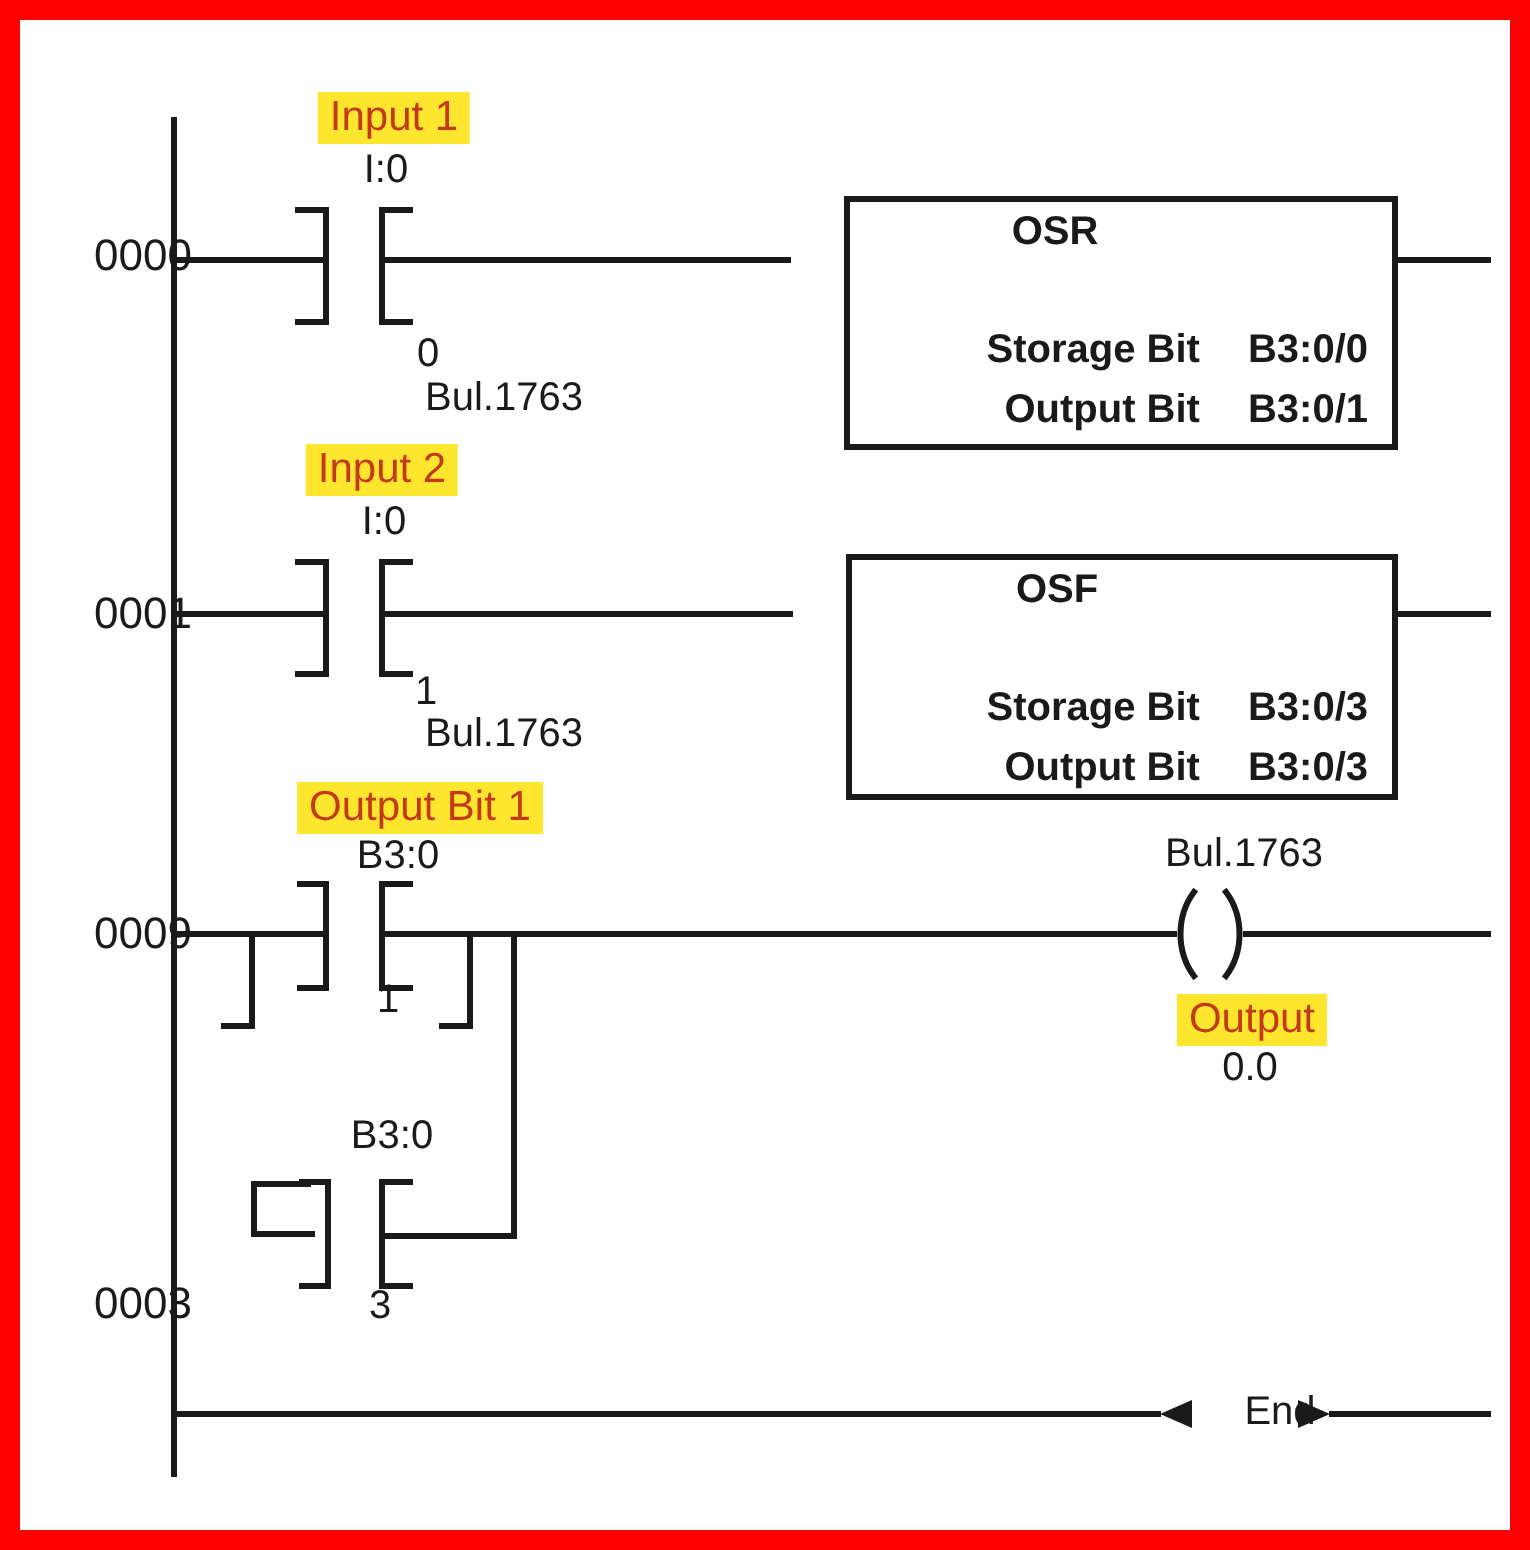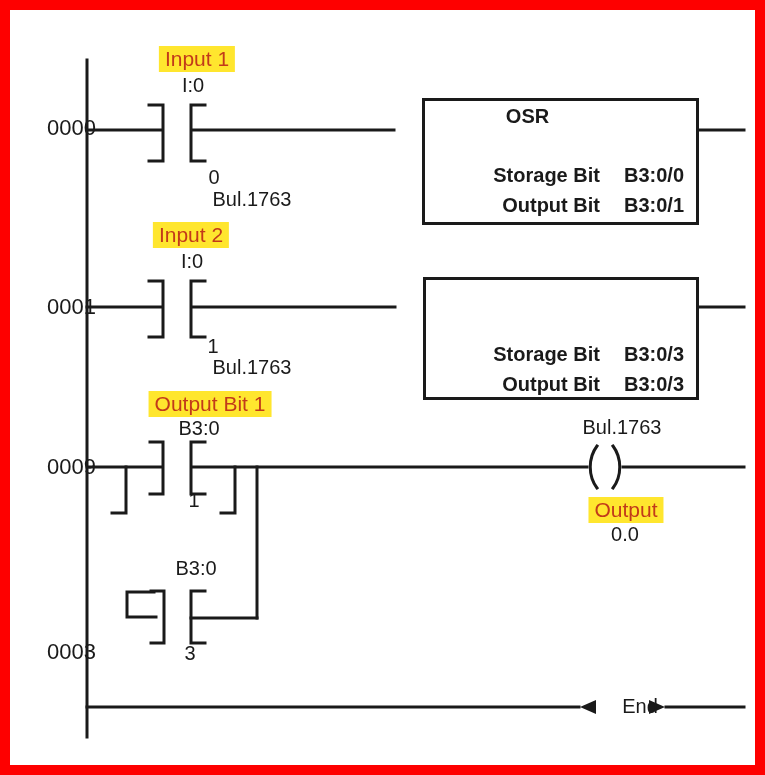--- a/index.html
+++ b/index.html
@@ -91,20 +91,21 @@
       <span>B3:0/1</span>
     </div>
   </div>
 
   <div class="t hl ctr" style="left:173px;top:222px">Input 2</div>
   <div class="t addr ctr" style="left:174px;top:250px">I:0</div>
   <div class="t addr ctr" style="left:195px;top:335px">1</div>
   <div class="t addr ctr" style="left:234px;top:356px">Bul.1763</div>
 
   <div class="instr-box" style="left:395px;top:277px;width:276px;height:123px">
+    <div class="ib-title">OSF</div>
     <div class="ib-row r1">
       <span>Storage Bit</span>
       <span>B3:0/3</span>
     </div>
     <div class="ib-row r2">
       <span>Output Bit</span>
       <span>B3:0/3</span>
     </div>
   </div>
 

